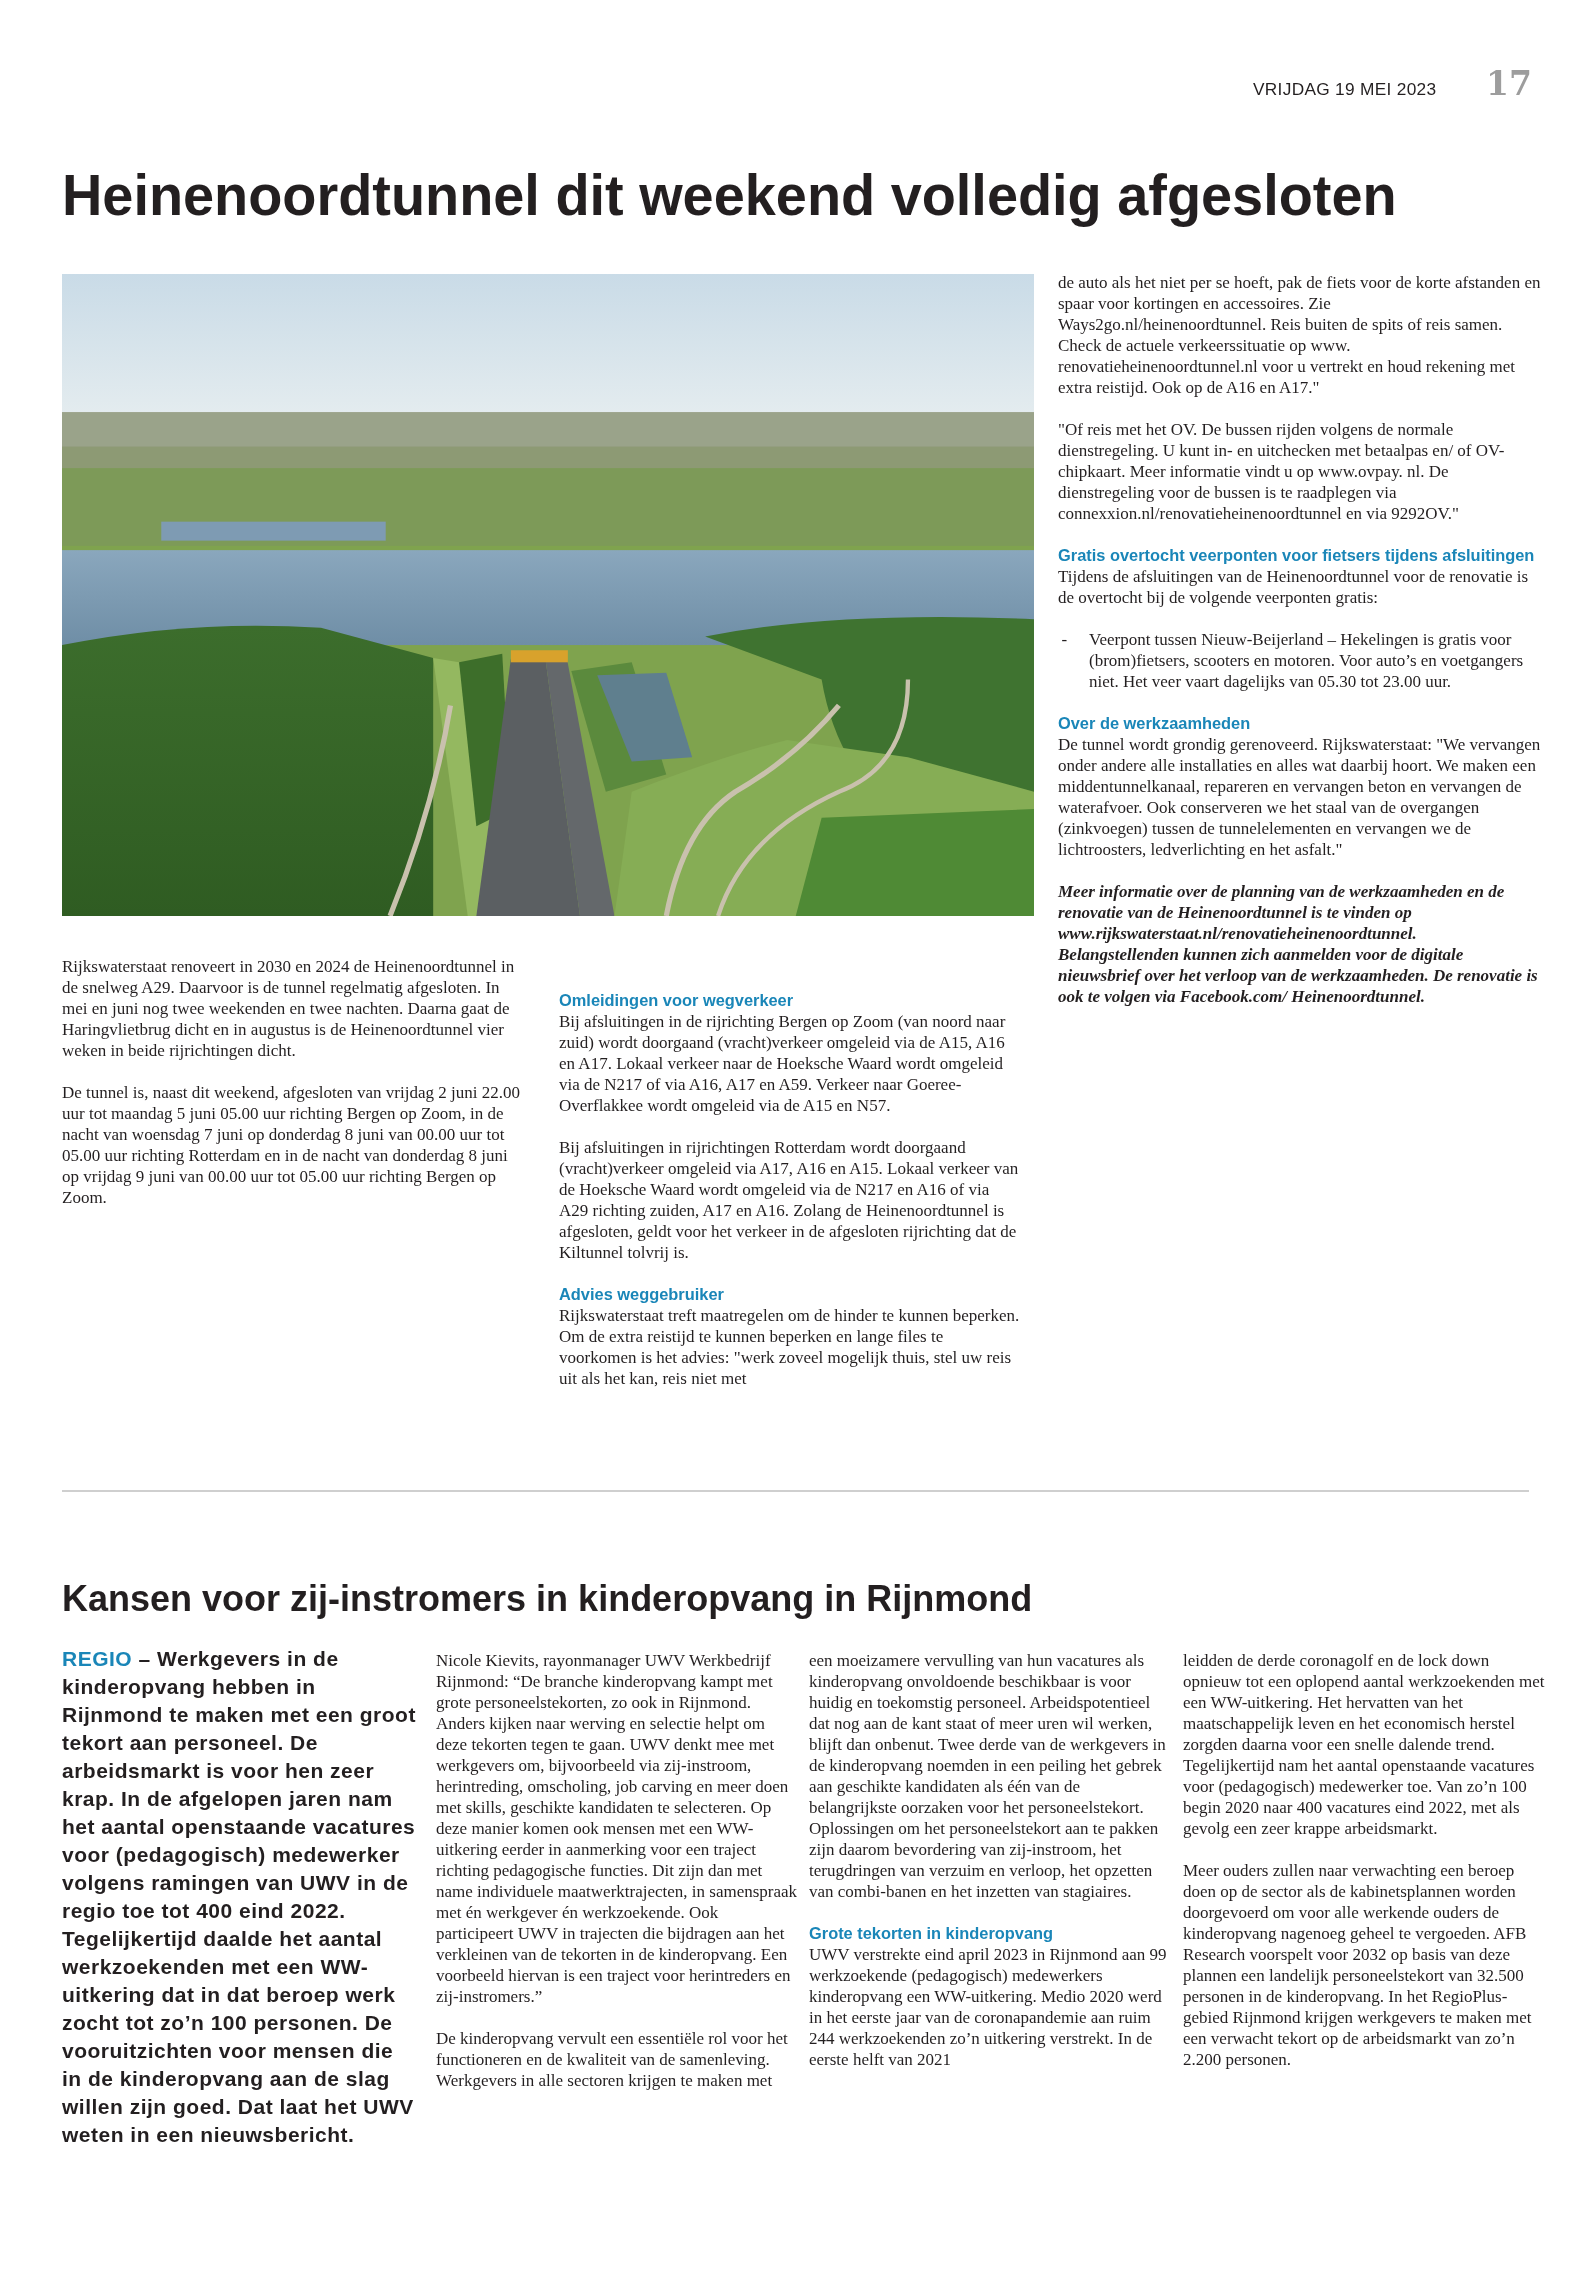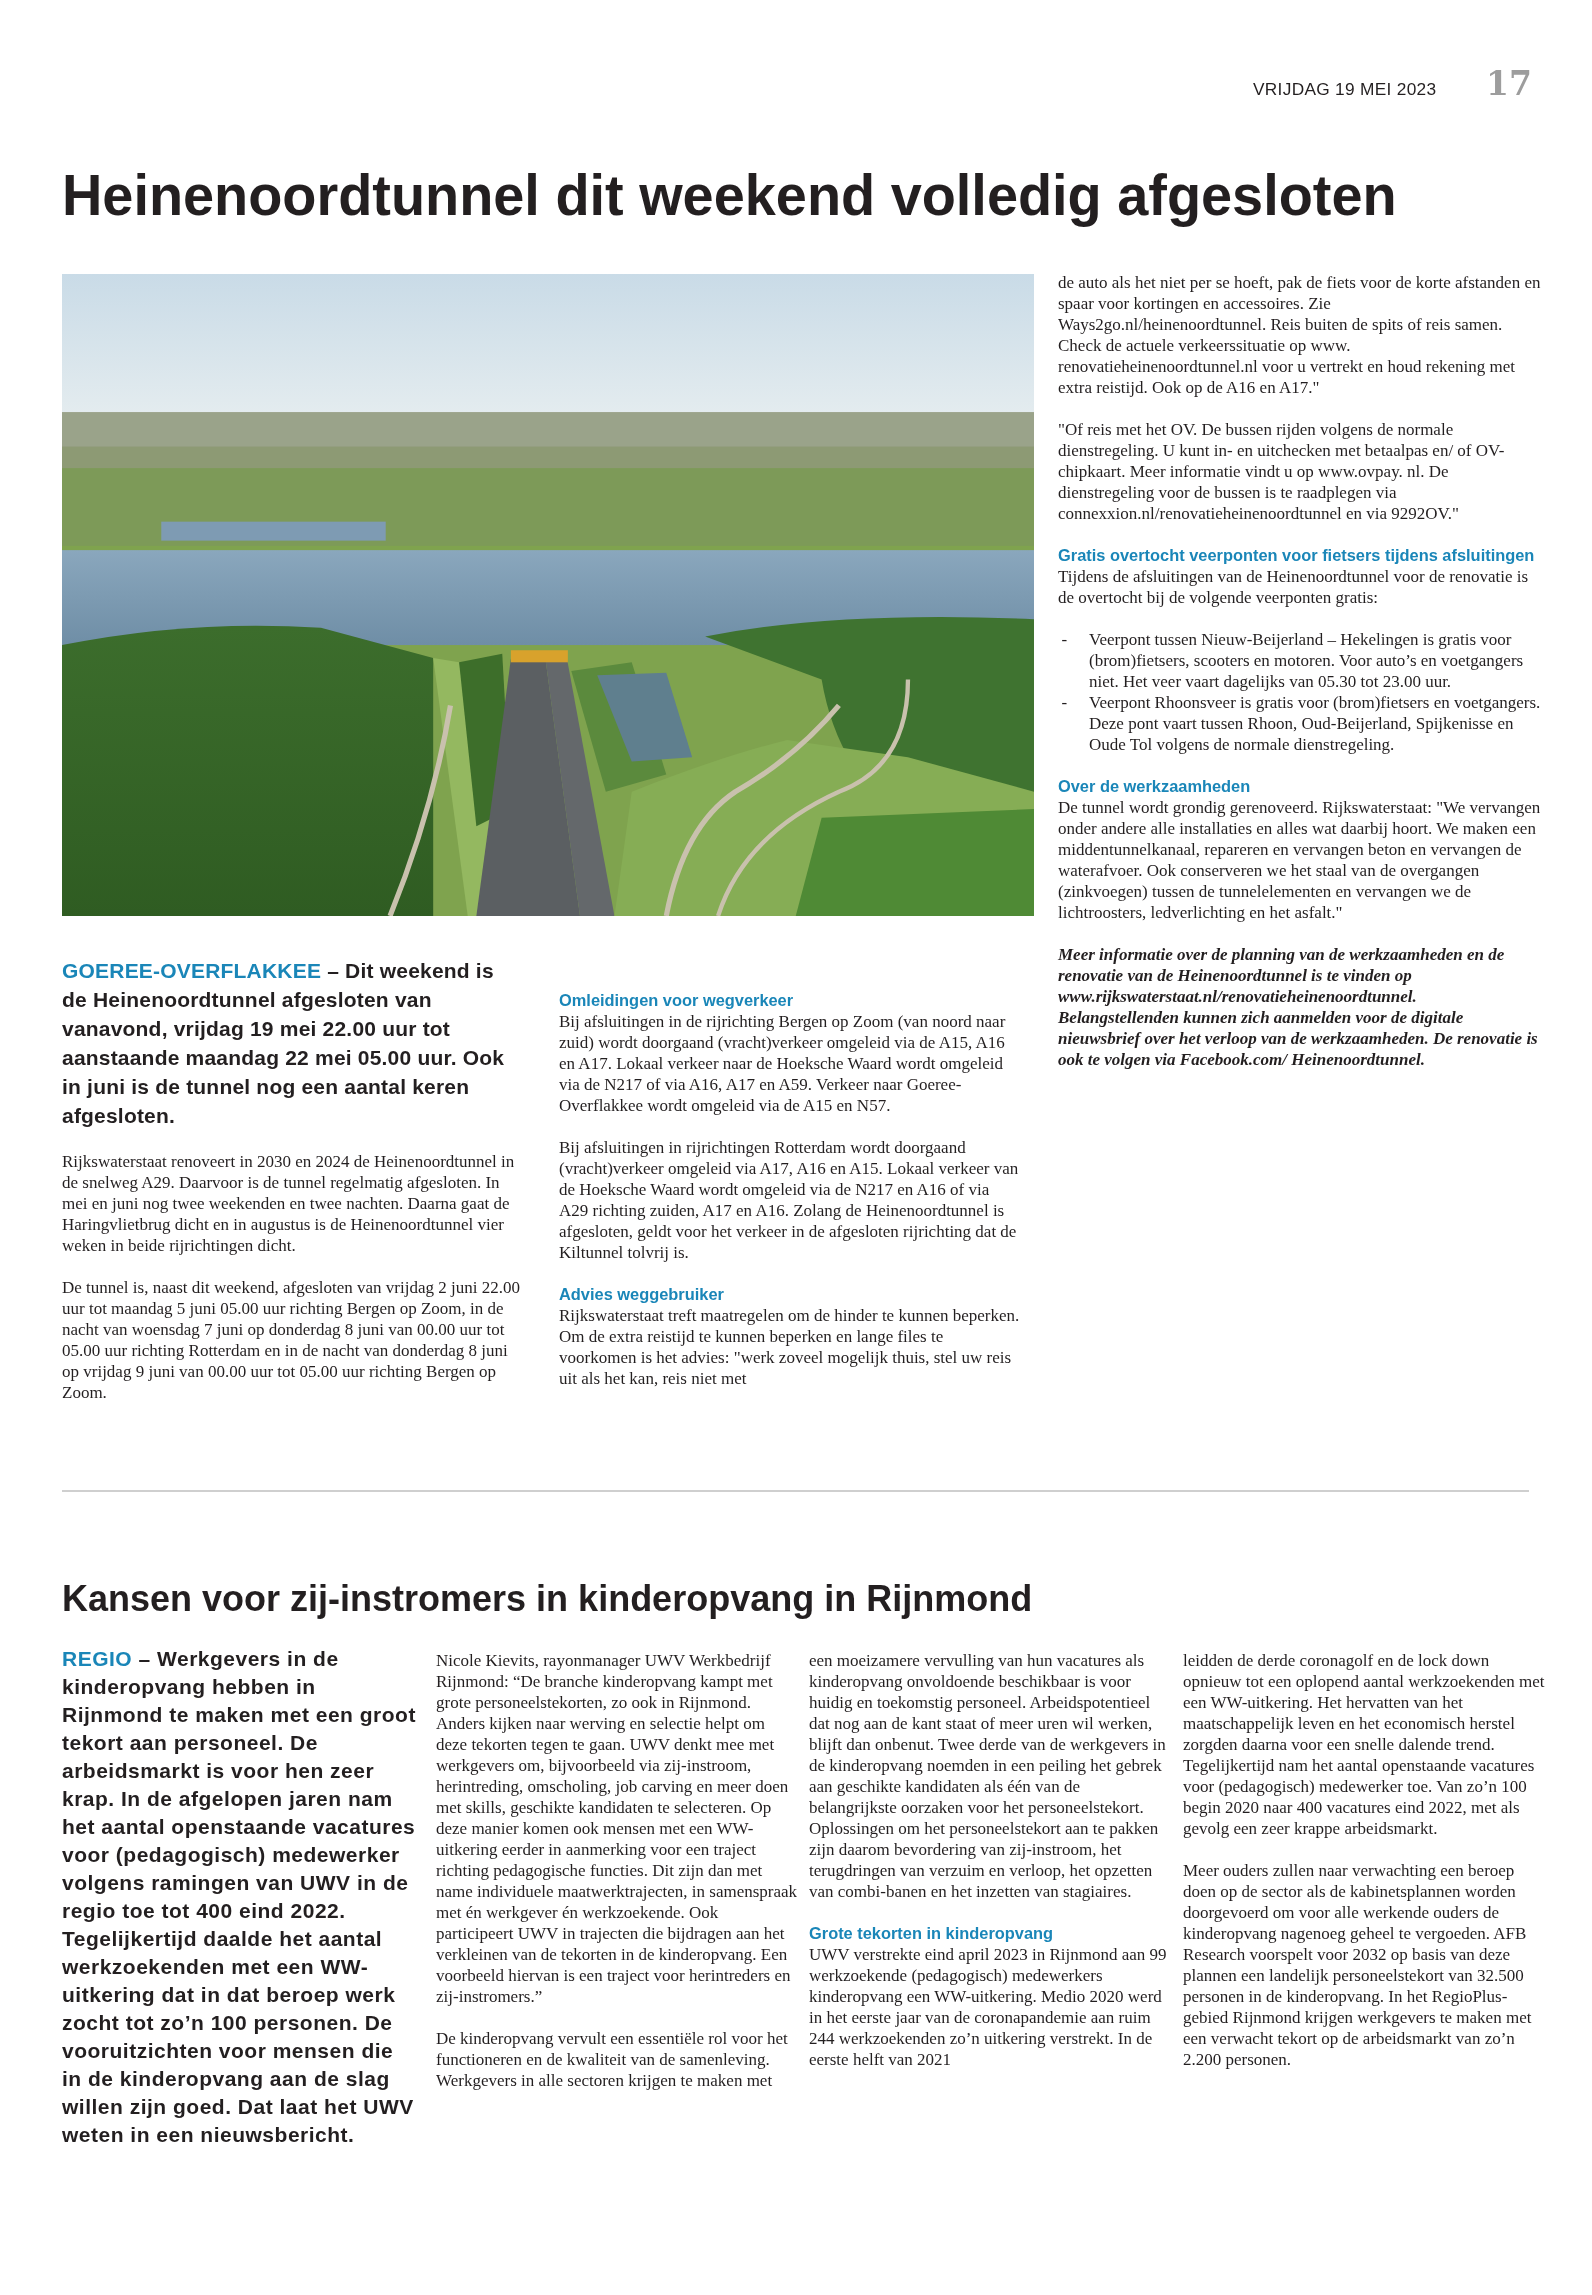--- a/index.html
+++ b/index.html
@@ -72,43 +72,39 @@
     <path d="M620,465 L700,462 L730,560 L660,565 Z" fill="#5f7f8e"></path>
     <path d="M640,744 L660,600 Q760,560 840,540 L980,560 L1126,600 L1126,744 Z" fill="#86ad55"></path>
     <path d="M850,744 L880,630 L1126,620 L1126,744 Z" fill="#4f8a35"></path>
     <path d="M700,744 Q720,640 780,600 Q850,560 900,500" stroke="#c9c1ad" stroke-width="6" fill="none"></path>
     <path d="M380,744 Q430,620 450,500" stroke="#c9c1ad" stroke-width="6" fill="none"></path>
     <path d="M760,744 Q790,650 900,600 Q980,570 980,470" stroke="#c9c1ad" stroke-width="5" fill="none"></path>
   </svg>
 </div>
 
 <div class="col" style="left:62px; top:956px; width:460px;">
-  <p class="lead">
-    <span class="kicker">GOEREE-OVERFLAKKEE</span><span> – Dit weekend is de Heinenoordtunnel afgesloten van vanavond, vrijdag 19 mei 22.00 uur tot aanstaande maandag 22 mei 05.00 uur. Ook in juni is de tunnel nog een aantal keren afgesloten.</span>
-  </p>
   <p>Rijkswaterstaat renoveert in 2030 en 2024 de Heinenoordtunnel in de snelweg A29. Daarvoor is de tunnel regelmatig afgesloten. In mei en juni nog twee weekenden en twee nachten. Daarna gaat de Haringvlietbrug dicht en in augustus is de Heinenoordtunnel vier weken in beide rijrichtingen dicht.</p>
   <p>De tunnel is, naast dit weekend, afgesloten van vrijdag 2 juni 22.00 uur tot maandag 5 juni 05.00 uur richting Bergen op Zoom, in de nacht van woensdag 7 juni op donderdag 8 juni van 00.00 uur tot 05.00 uur richting Rotterdam en in de nacht van donderdag 8 juni op vrijdag 9 juni van 00.00 uur tot 05.00 uur richting Bergen op Zoom.</p>
 </div>
 
 <div class="col" style="left:559px; top:963px; width:462px;margin-top:27px;">
   <div class="subhead">Omleidingen voor wegverkeer</div>
   <p>Bij afsluitingen in de rijrichting Bergen op Zoom (van noord naar zuid) wordt doorgaand (vracht)verkeer omgeleid via de A15, A16 en A17. Lokaal verkeer naar de Hoeksche Waard wordt omgeleid via de N217 of via A16, A17 en A59. Verkeer naar Goeree-Overflakkee wordt omgeleid via de A15 en N57.</p>
   <p>Bij afsluitingen in rijrichtingen Rotterdam wordt doorgaand (vracht)verkeer omgeleid via A17, A16 en A15. Lokaal verkeer van de Hoeksche Waard wordt omgeleid via de N217 en A16 of via A29 richting zuiden, A17 en A16. Zolang de Heinenoordtunnel is afgesloten, geldt voor het verkeer in de afgesloten rijrichting dat de Kiltunnel tolvrij is.</p>
   <div class="subhead">Advies weggebruiker</div>
   <p>Rijkswaterstaat treft maatregelen om de hinder te kunnen beperken. Om de extra reistijd te kunnen beperken en lange files te voorkomen is het advies: "werk zoveel mogelijk thuis, stel uw reis uit als het kan, reis niet met</p>
 </div>
 
 <div class="col" style="left:1058px; top:272px; width:483px;">
   <p>de auto als het niet per se hoeft, pak de fiets voor de korte afstanden en spaar voor kortingen en accessoires. Zie Ways2go.nl/heinenoordtunnel. Reis buiten de spits of reis samen. Check de actuele verkeerssituatie op www. renovatieheinenoordtunnel.nl voor u vertrekt en houd rekening met extra reistijd. Ook op de A16 en A17."</p>
   <p>"Of reis met het OV. De bussen rijden volgens de normale dienstregeling. U kunt in- en uitchecken met betaalpas en/ of OV-chipkaart. Meer informatie vindt u op www.ovpay. nl. De dienstregeling voor de bussen is te raadplegen via connexxion.nl/renovatieheinenoordtunnel en via 9292OV."</p>
   <div class="subhead">Gratis overtocht veerponten voor fietsers tijdens afsluitingen</div>
   <p>Tijdens de afsluitingen van de Heinenoordtunnel voor de renovatie is de overtocht bij de volgende veerponten gratis:</p>
   <ul class="bullets">
     <li>Veerpont tussen Nieuw-Beijerland – Hekelingen is gratis voor (brom)fietsers, scooters en motoren. Voor auto’s en voetgangers niet. Het veer vaart dagelijks van 05.30 tot 23.00 uur.</li>
-    <li>Veerpont Rhoonsveer is gratis voor (brom)fietsers en voetgangers. Deze pont vaart tussen Rhoon, Oud-Beijerland, Spijkenisse en Oude Tol volgens de normale dienstregeling.</li>
   </ul>
   <div class="subhead">Over de werkzaamheden</div>
   <p>De tunnel wordt grondig gerenoveerd. Rijkswaterstaat: "We vervangen onder andere alle installaties en alles wat daarbij hoort. We maken een middentunnelkanaal, repareren en vervangen beton en vervangen de waterafvoer. Ook conserveren we het staal van de overgangen (zinkvoegen) tussen de tunnelelementen en vervangen we de lichtroosters, ledverlichting en het asfalt."</p>
   <p class="italic-bold">Meer informatie over de planning van de werkzaamheden en de renovatie van de Heinenoordtunnel is te vinden op www.rijkswaterstaat.nl/renovatieheinenoordtunnel. Belangstellenden kunnen zich aanmelden voor de digitale nieuwsbrief over het verloop van de werkzaamheden. De renovatie is ook te volgen via Facebook.com/ Heinenoordtunnel.</p>
 </div>
 
 <div class="divider"></div>
 
 <h2 class="headline-2">Kansen voor zij-instromers in kinderopvang in Rijnmond</h2>
 

